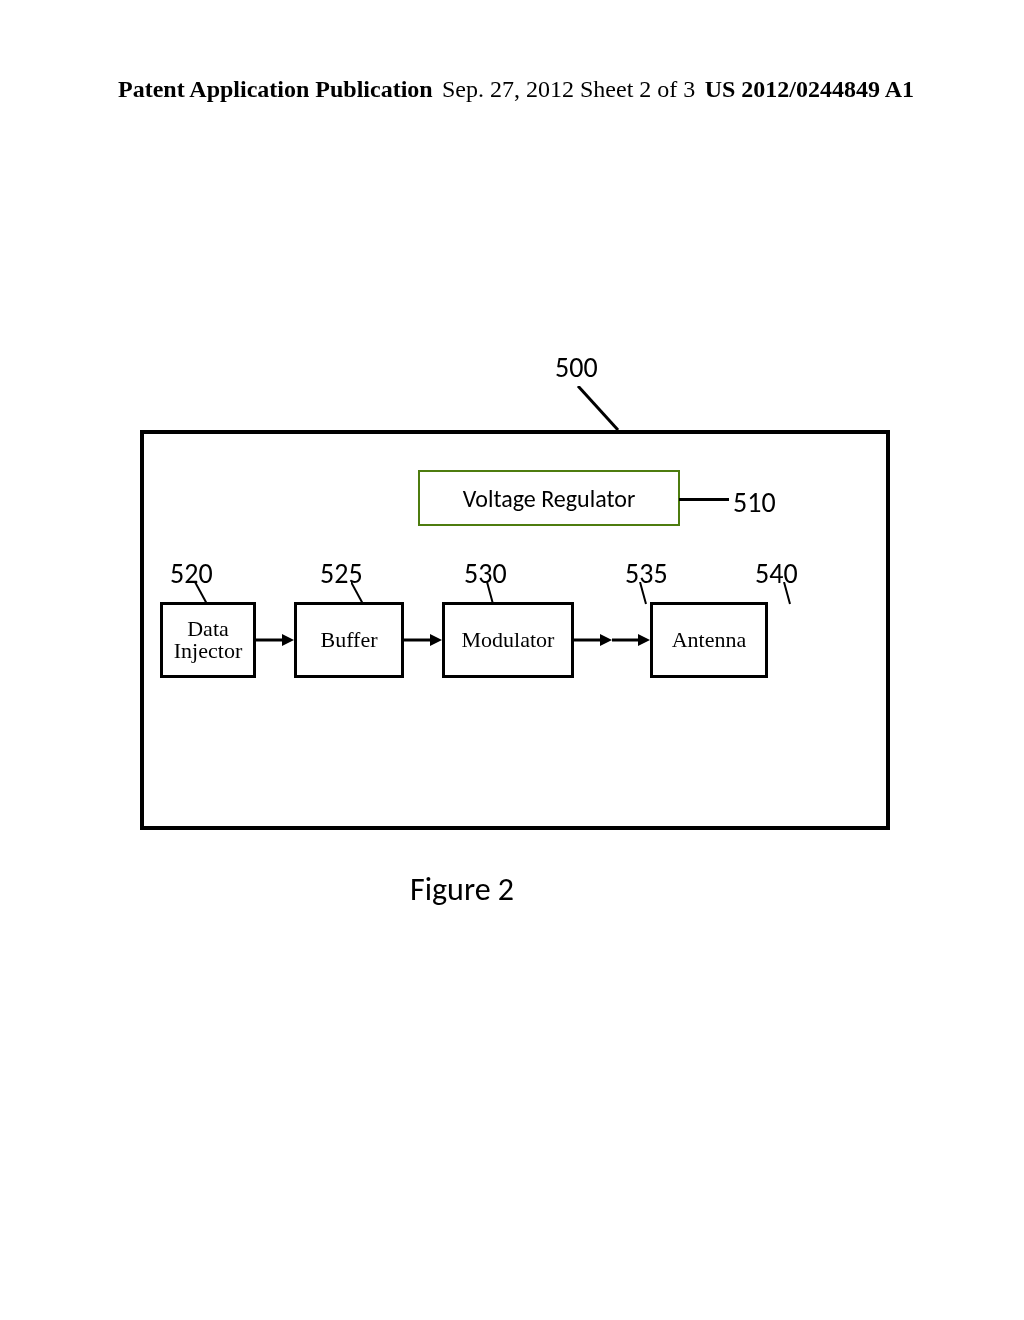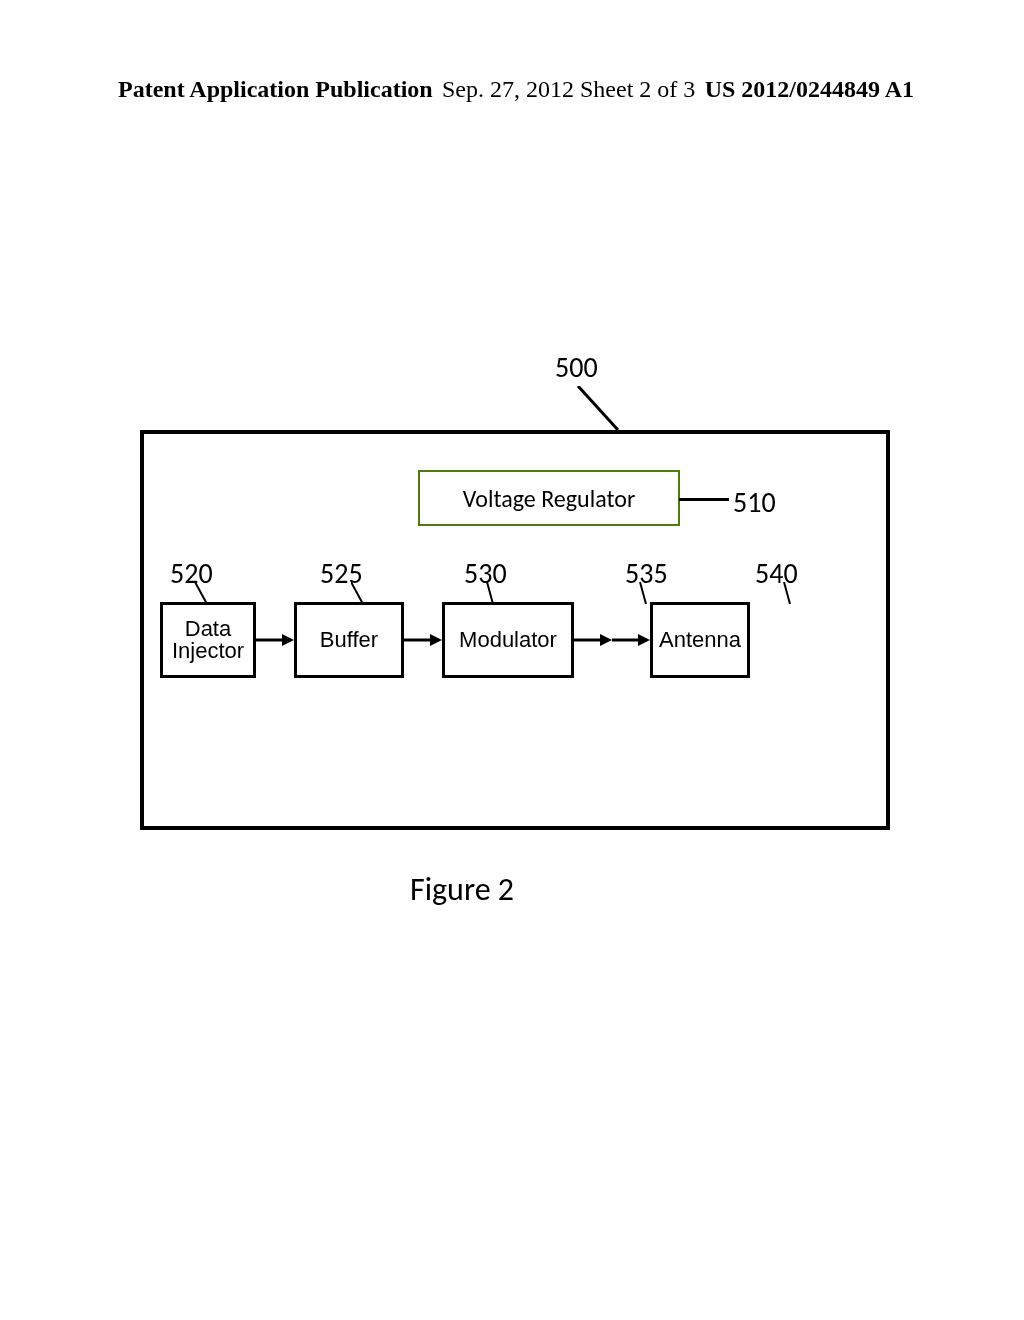--- a/index.html
+++ b/index.html
@@ -110,30 +110,30 @@
       left: 20px;
       display: flex;
       align-items: center;
     }
     .blk {
       border: 3px solid #000;
       display: flex;
       align-items: center;
       justify-content: center;
       font-size: 22px;
-      font-family: Liberation Sans, sans-serif;
+      font-family: Liberation Serif, serif;
       text-align: center;
       height: 76px;
       padding: 0 8px;
     }
     .blk.data { width: 96px; flex-direction: column; line-height: 1.0; }
     .blk.buffer { width: 110px; }
     .blk.mod { width: 132px; }
     .blk.amp { width: 80px; }
-    .blk.ant { width: 100px; }
+    .blk.ant { width: 118px; }
 
     .arrow {
       width: 38px;
       height: 2px;
       position: relative;
       margin: 0 0px;
     }
     .arrow svg { position: absolute; top: -10px; left: 0; }
 
     .fig-caption {

